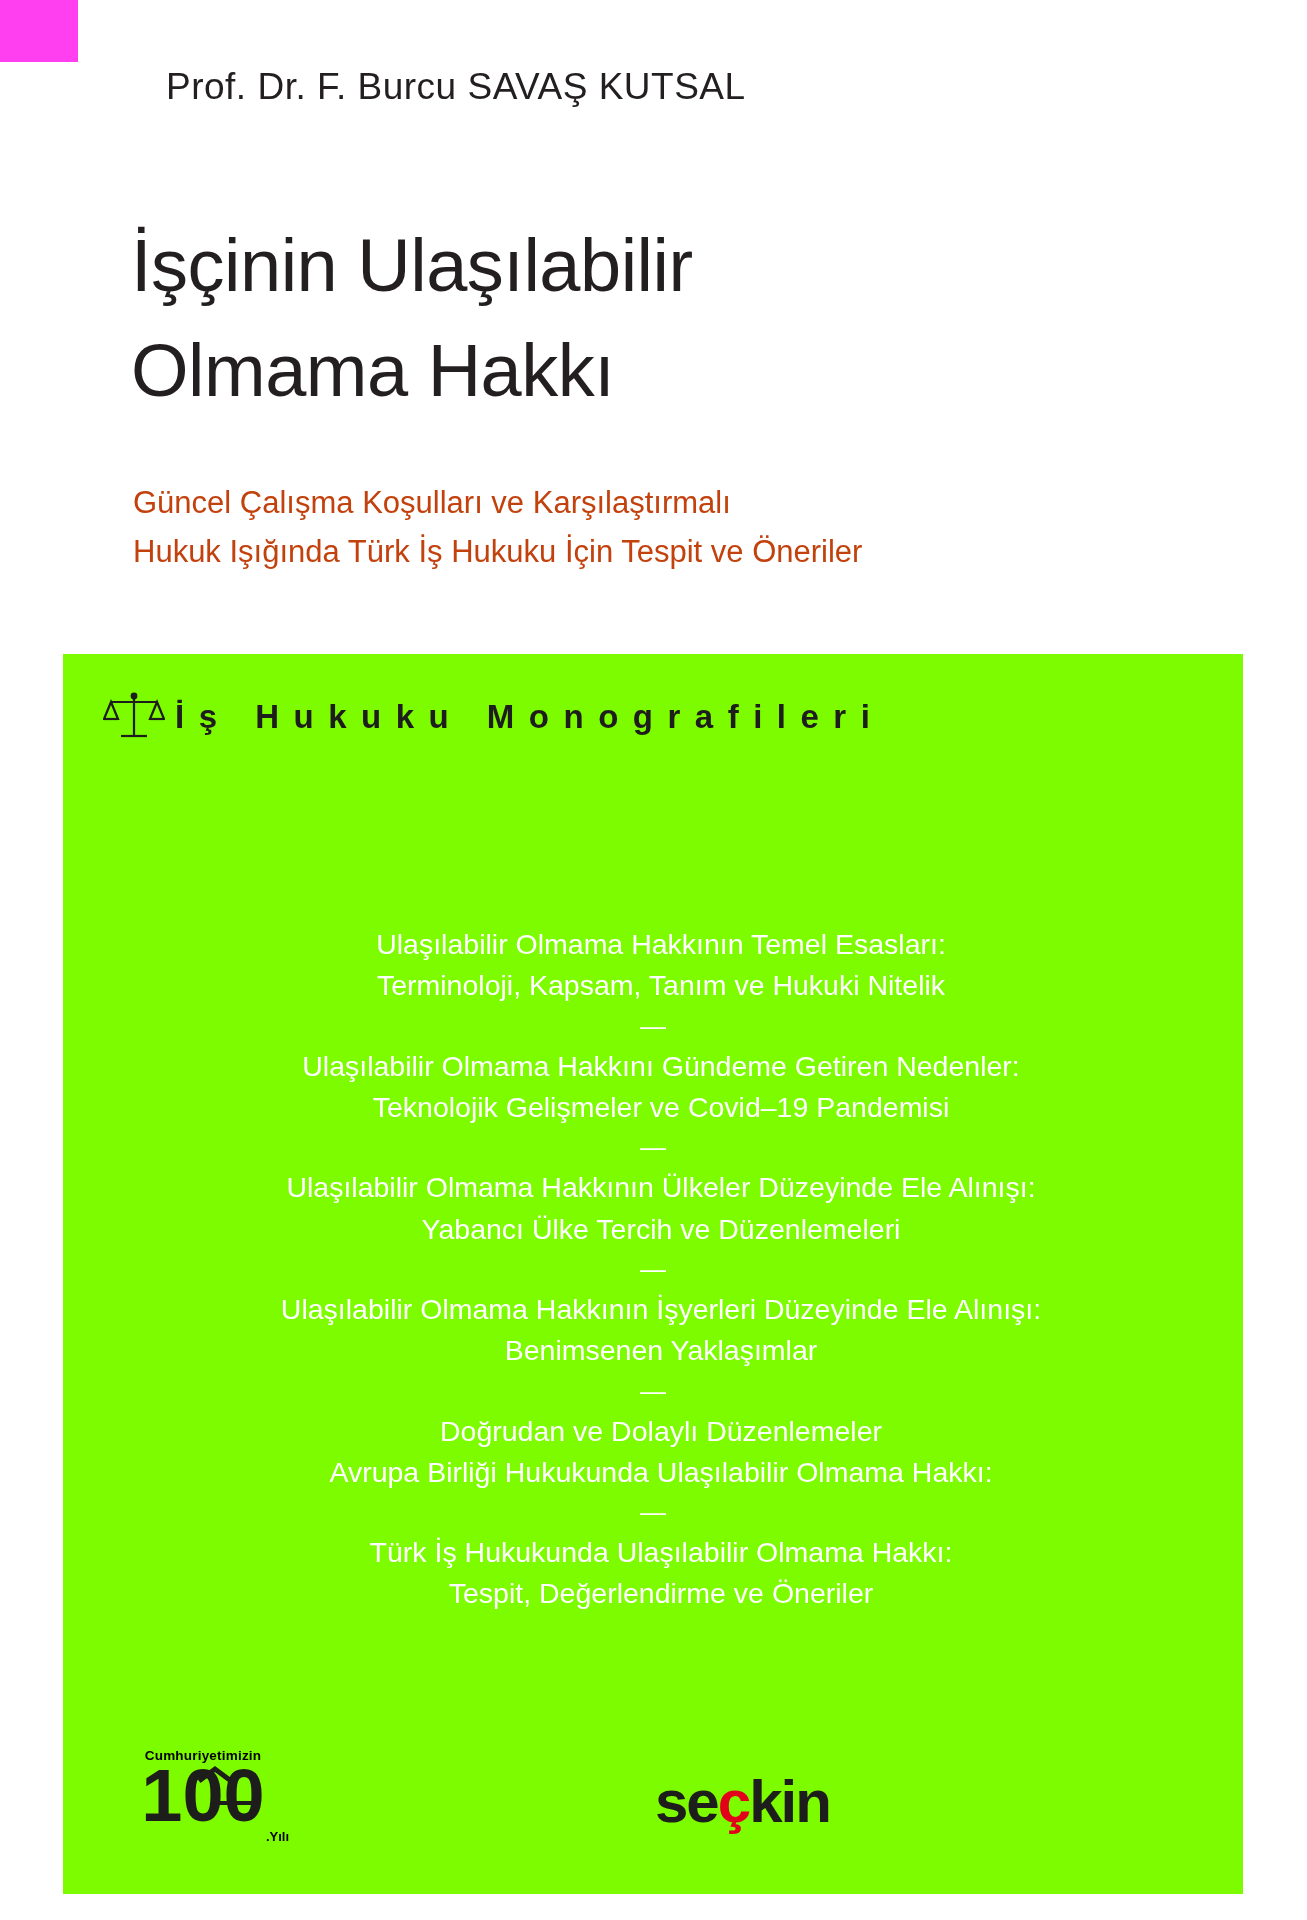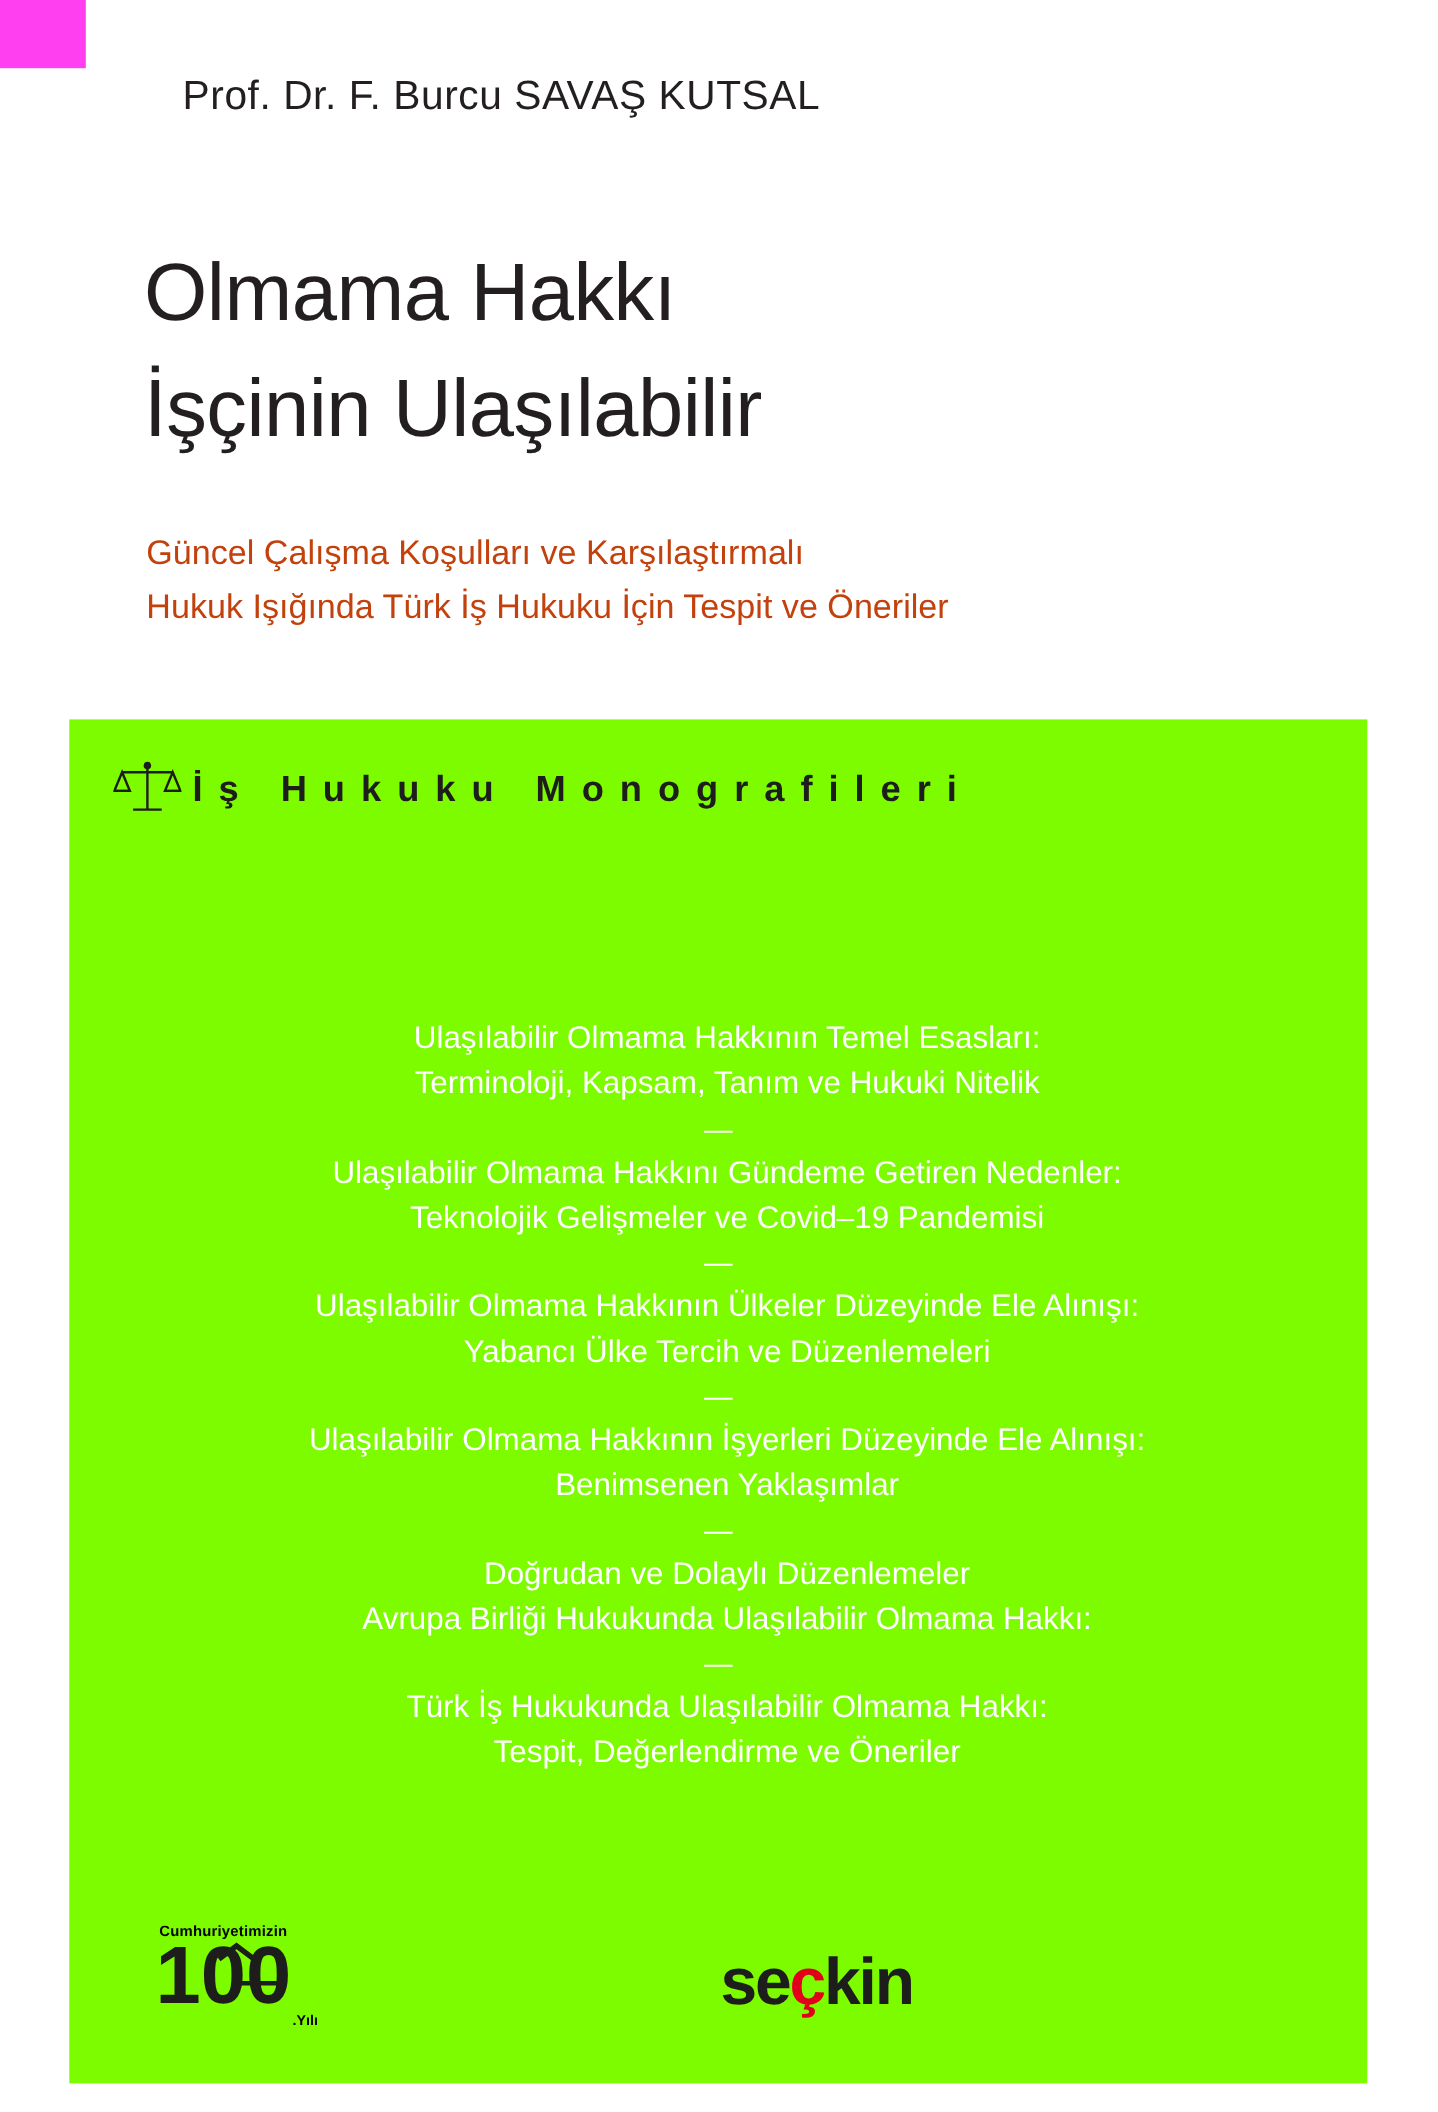--- a/index.html
+++ b/index.html
@@ -179,22 +179,22 @@
 </head>
 <body>
 
 <div class="page">
 
   <div class="corner-tab"></div>
 
   <div class="author">Prof. Dr. F. Burcu SAVAŞ KUTSAL</div>
 
   <div class="title">
+    <span class="line">İşçinin Ulaşılabilir</span>
     <span class="line">Olmama Hakkı</span>
-    <span class="line">İşçinin Ulaşılabilir</span>
   </div>
 
   <div class="subtitle">
     <span class="line">Güncel Çalışma Koşulları ve Karşılaştırmalı</span>
     <span class="line">Hukuk Işığında Türk İş Hukuku İçin Tespit ve Öneriler</span>
   </div>
 
   <div class="green-panel">
 
     <div class="series-row">

